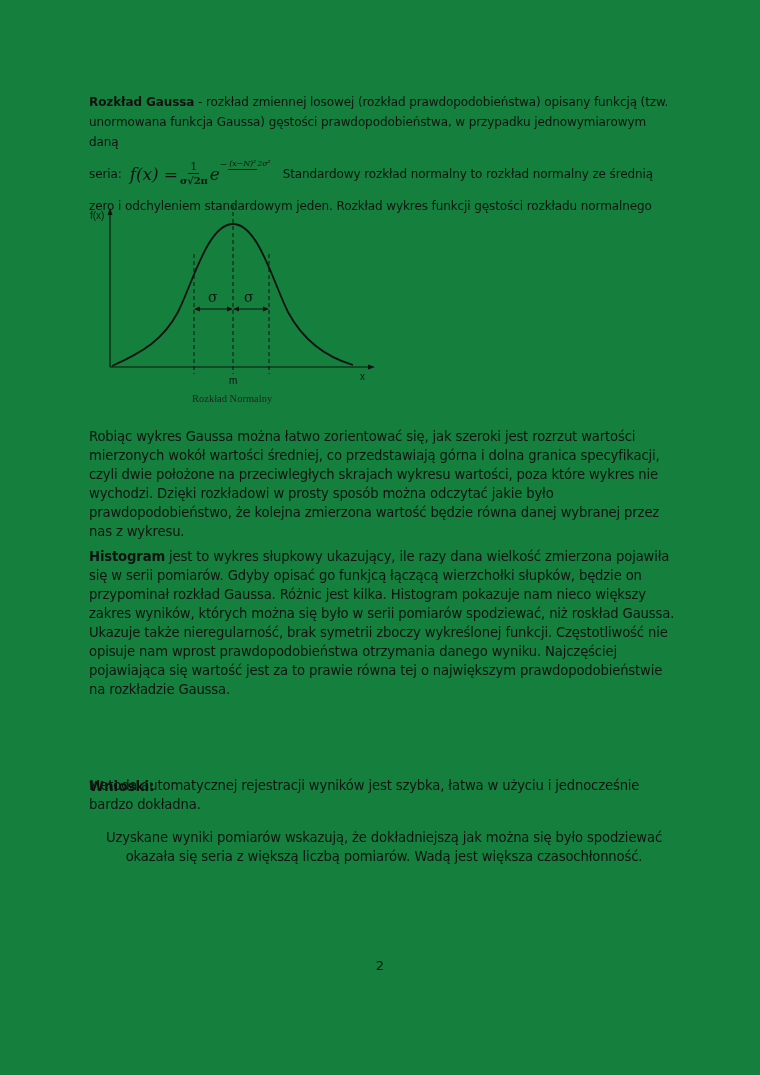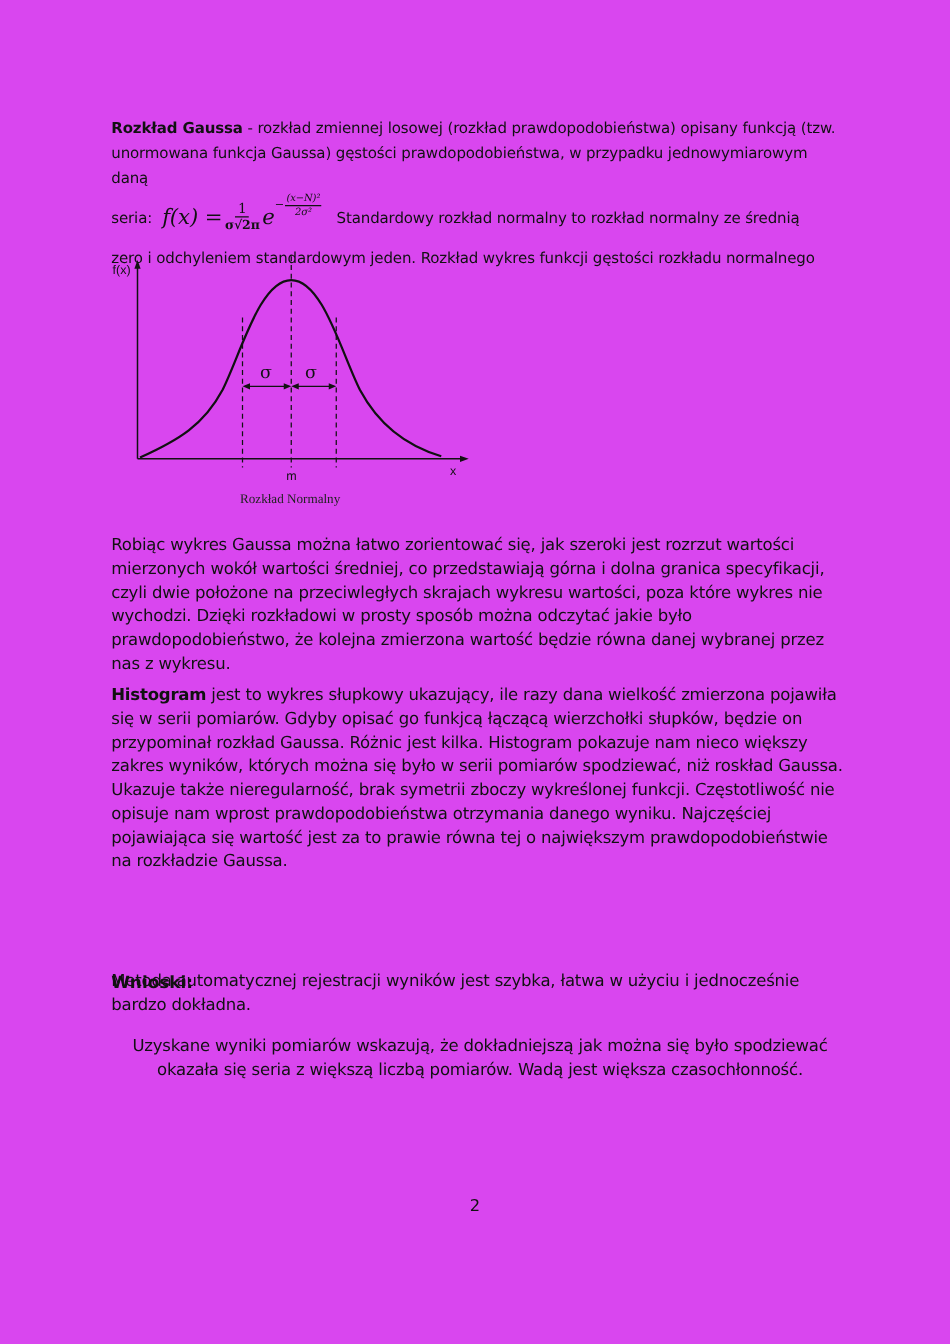--- a/index.html
+++ b/index.html
@@ -1,27 +1,27 @@
 <!DOCTYPE html>
 <html><head>
 <meta charset="utf-8">
 <style>
   html, body { margin: 0; padding: 0; background: #ffffff; }
   body { width: 760px; height: 1075px; position: relative; overflow: hidden;
          font-family: "DejaVu Sans", sans-serif; color: #111; }
-  .page { position: absolute; left: 0; top: 0; width: 760px; height: 1075px; background: #d946ef; }
+  .page { position: absolute; left: 0; top: 0; width: 760px; height: 1075px; background: #15803d; }
   .para { position: absolute; left: 89px; width: 590px; font-size: 13.2px; line-height: 19px; margin: 0; letter-spacing: -0.15px; }
   .para.small { font-size: 12px; line-height: 20px; letter-spacing: -0.1px; }
   .para b { font-weight: bold; }
   .formula-line { display: flex; align-items: center; height: 44px; }
   .formula { font-family: "DejaVu Serif", serif; font-style: italic; font-size: 17px; display: inline-flex; align-items: center; margin: 0 12px 0 8px; }
   .frac { display: inline-flex; flex-direction: column; align-items: center; font-size: 11px; font-style: normal; margin: 0 2px; }
   .frac .num { border-bottom: 1px solid #111; padding: 0 2px; line-height: 12px; }
   .frac .den { line-height: 13px; font-size: 10px; font-weight: bold; }
-  .exp { display: inline-flex; flex-direction: column; align-items: center; font-size: 8px; position: relative; top: -10px; margin-left: 1px; }
+  .exp { display: inline-flex; flex-direction: row; align-items: flex-start; font-size: 8px; position: relative; top: -10px; margin-left: 1px; }
   .exp .num { border-bottom: 1px solid #111; line-height: 10px; padding: 0 1px; }
   .exp .den { line-height: 10px; }
   .figure { position: absolute; left: 88px; top: 202px; width: 290px; height: 205px; }
   .page-num { position: absolute; left: 0; width: 760px; top: 958px; text-align: center; font-size: 13px; }
   .heading { position: absolute; left: 89px; font-size: 13.5px; font-weight: bold; margin: 0; }
 </style>
 </head>
 <body>
 
 <div class="page">

